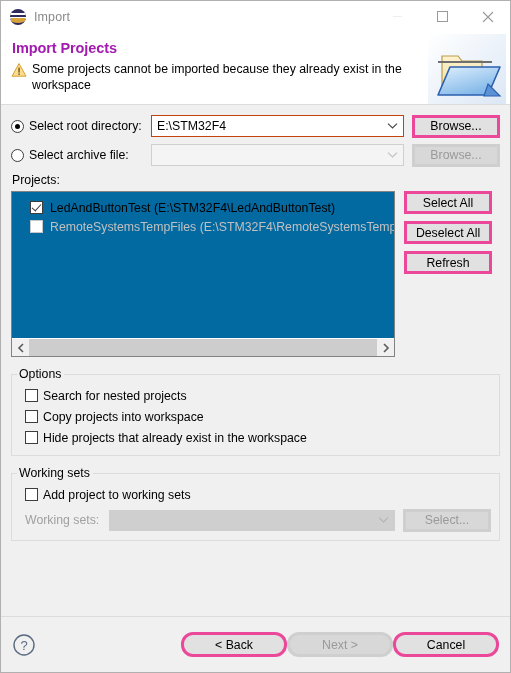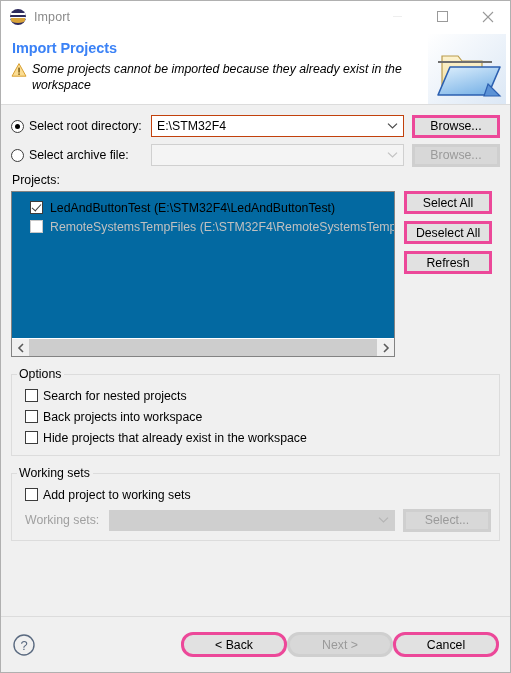--- a/index.html
+++ b/index.html
@@ -93,41 +93,40 @@
     padding: 8px 0 9px 0;
     position: relative;
     height: 73px;
     box-sizing: border-box;
     overflow: hidden;
   }
   .banner-title {
     font-size: 14.5px;
     font-weight: bold;
     margin: 0 0 5px 11px;
-    color: #3b82f6;
+    color: #a21caf;
     letter-spacing: -0.1px;
   }
   .banner-msg-row {
     display: flex;
     align-items: flex-start;
     margin-left: 10px;
     max-width: 410px;
   }
   .warn-icon {
     flex: 0 0 auto;
     width: 16px;
     height: 16px;
     margin-top: 1px;
     margin-right: 5px;
   }
   .banner-msg {
     font-size: 12.3px;
     line-height: 16px;
     color: #000;
-    font-style: italic;
   }
   .banner-art {
     position: absolute;
     right: 4px;
     top: 2px;
     width: 78px;
     height: 72px;
   }
 
   
@@ -526,21 +525,21 @@
     </div>
 
     <fieldset class="group">
       <legend>Options</legend>
       <label class="opt-row">
         <span class="chk"></span>
         <span class="opt-label">Search for nested projects</span>
       </label>
       <label class="opt-row">
         <span class="chk"></span>
-        <span class="opt-label">Back projects into workspace</span>
+        <span class="opt-label">Copy projects into workspace</span>
       </label>
       <label class="opt-row">
         <span class="chk"></span>
         <span class="opt-label">Hide projects that already exist in the workspace</span>
       </label>
     </fieldset>
 
     <fieldset class="group">
       <legend>Working sets</legend>
       <label class="opt-row">

